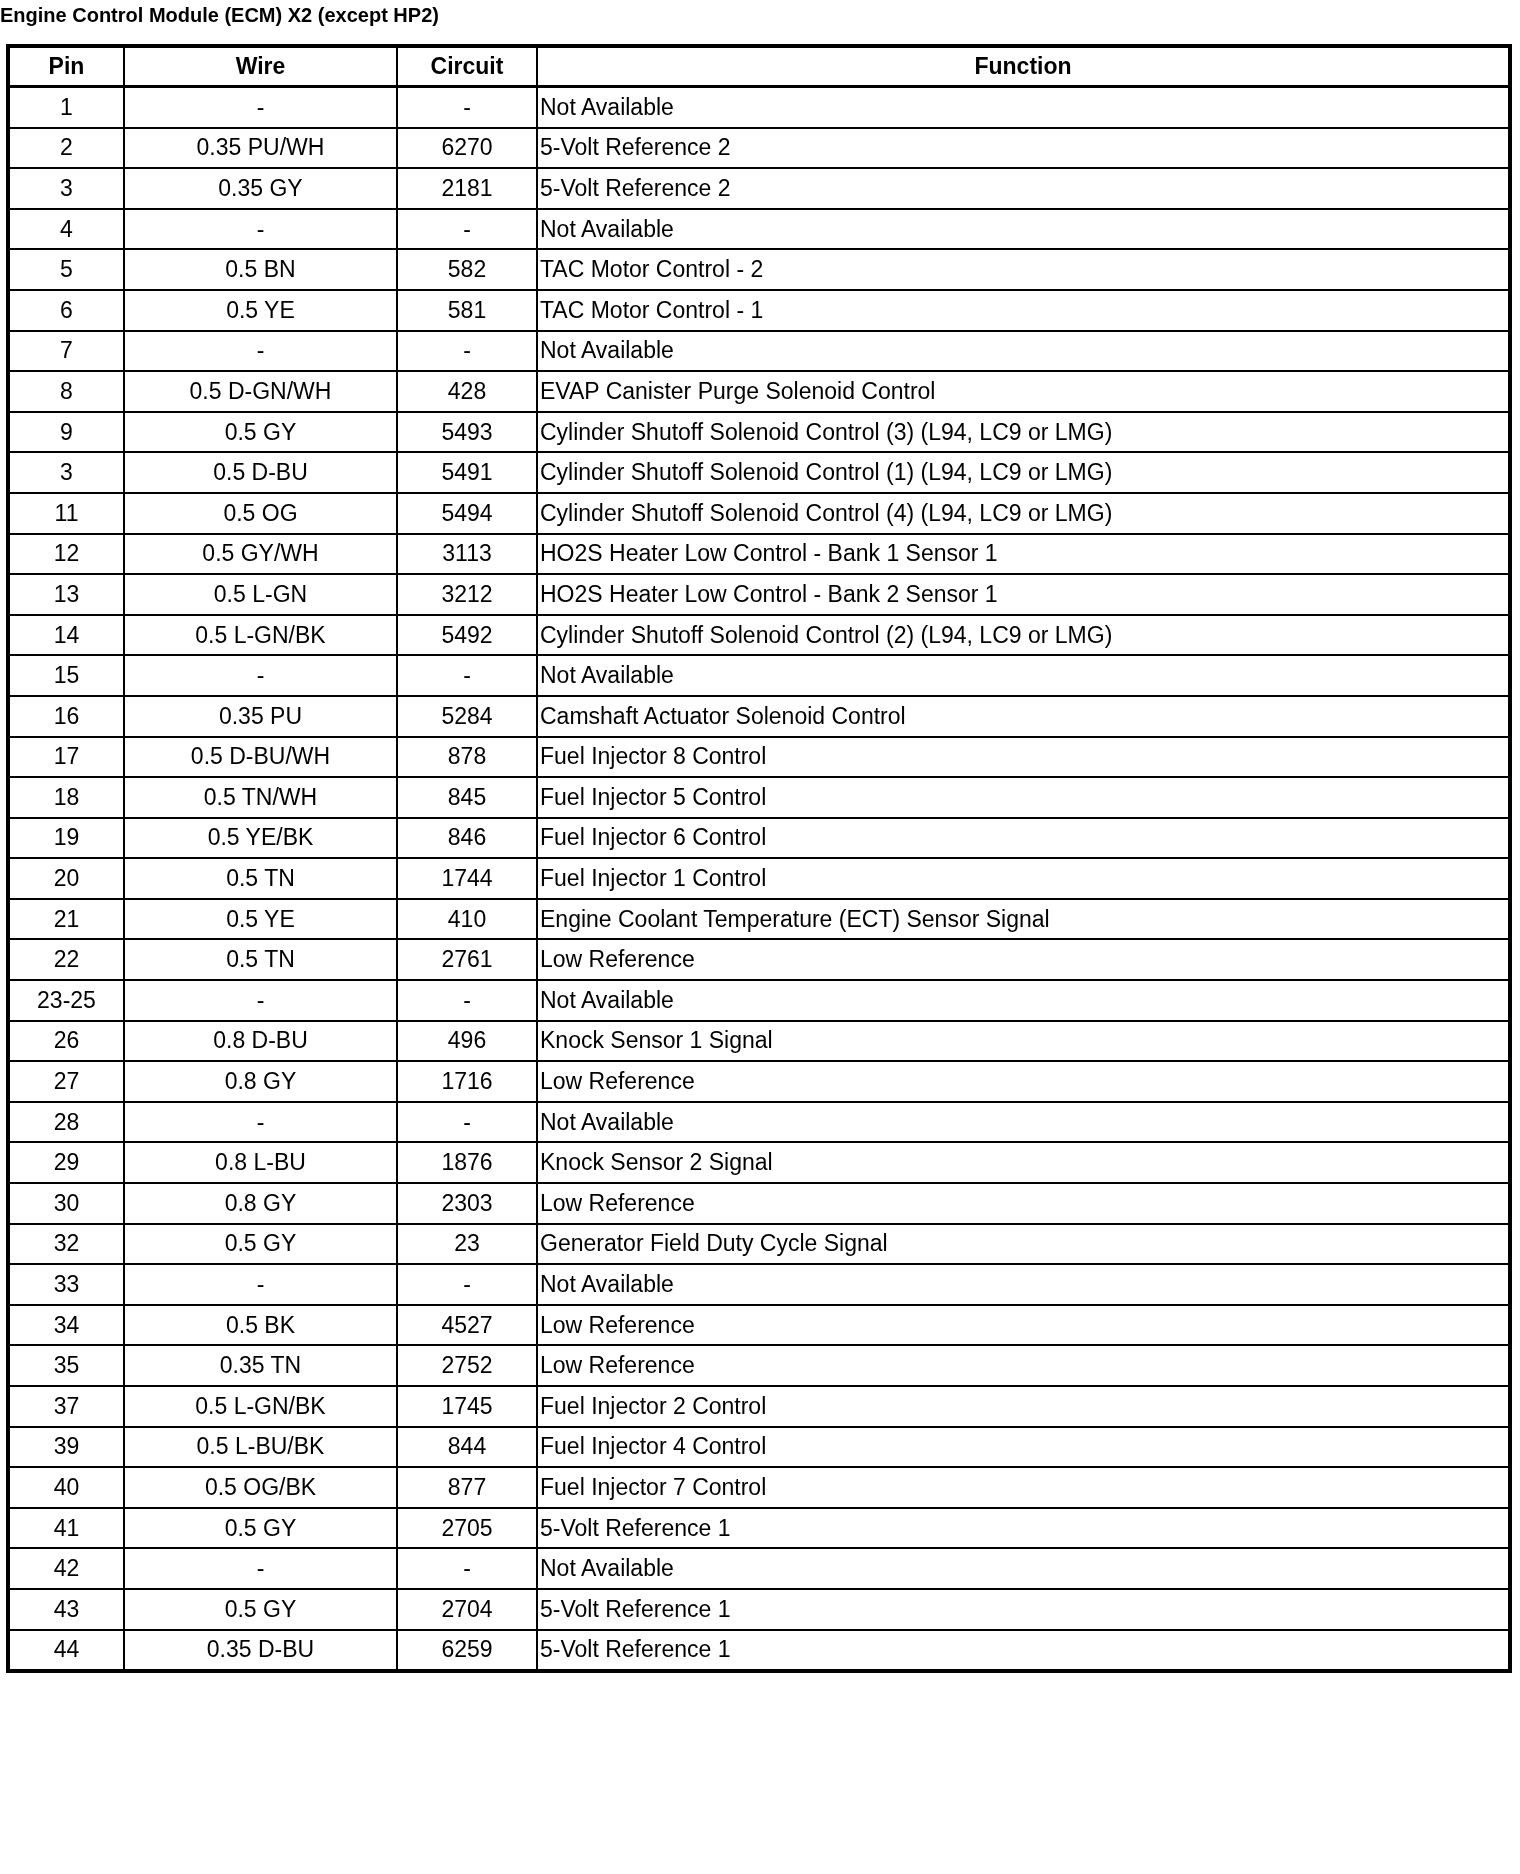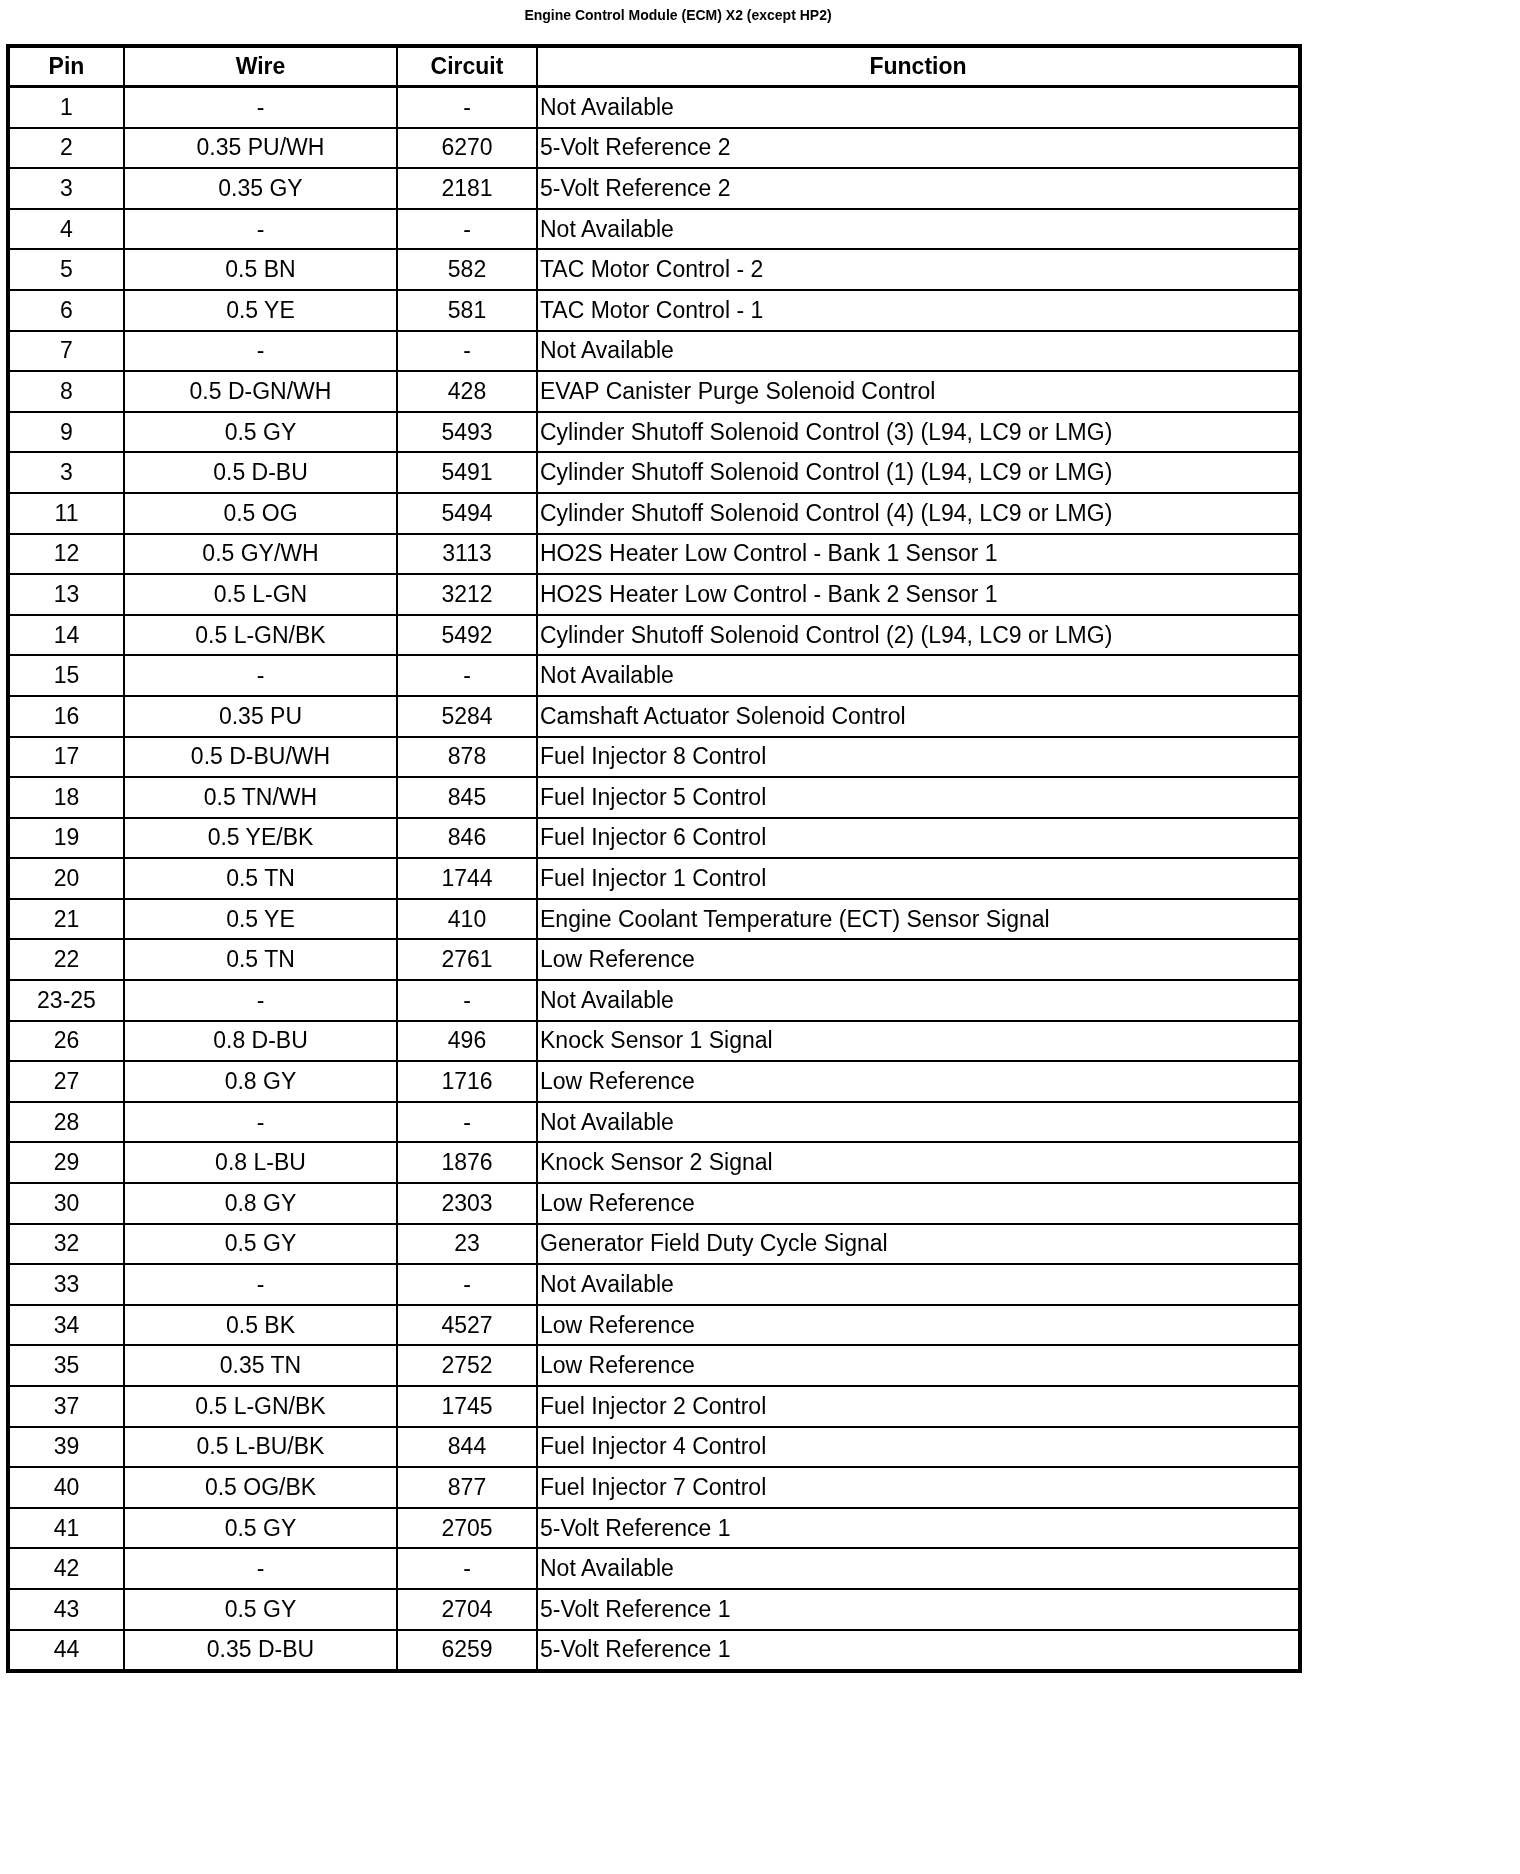--- a/index.html
+++ b/index.html
@@ -1,18 +1,18 @@
 <!DOCTYPE html>
 <html><head>
 <meta charset="utf-8">
 <style>
   html, body { margin:0; padding:0; background:#fff; }
   body { width:1520px; height:1874px; position:relative; font-family:"Liberation Sans", sans-serif; color:#000; }
-  .title { position:absolute; top:0; left:0; width:1356px; height:30px; line-height:30px; text-align:center; font-weight:bold; font-size:14px; }
-  table { position:absolute; top:44px; left:6px; width:1296px; border-collapse:collapse; border:4px solid #000; table-layout:fixed; }
+  .title { position:absolute; top:0; left:0; width:1356px; height:30px; line-height:30px; font-weight:bold; font-size:20px; }
+  table { position:absolute; top:44px; left:6px; width:1506px; border-collapse:collapse; border:4px solid #000; table-layout:fixed; }
   th, td { border:2px solid #000; height:38.6px; padding:0; font-size:23px; }
   th { font-weight:bold; text-align:center; height:37px; border-bottom:3px solid #000; }
   td.c { text-align:center; }
   td.f { text-align:left; padding-left:2px; white-space:nowrap; }
   col.pin { width:116px; } col.wire { width:273px; } col.circ { width:140px; } col.func { width:auto; }
 </style>
 </head>
 <body>
 
 <div class="title">Engine Control Module (ECM) X2 (except HP2)</div>

